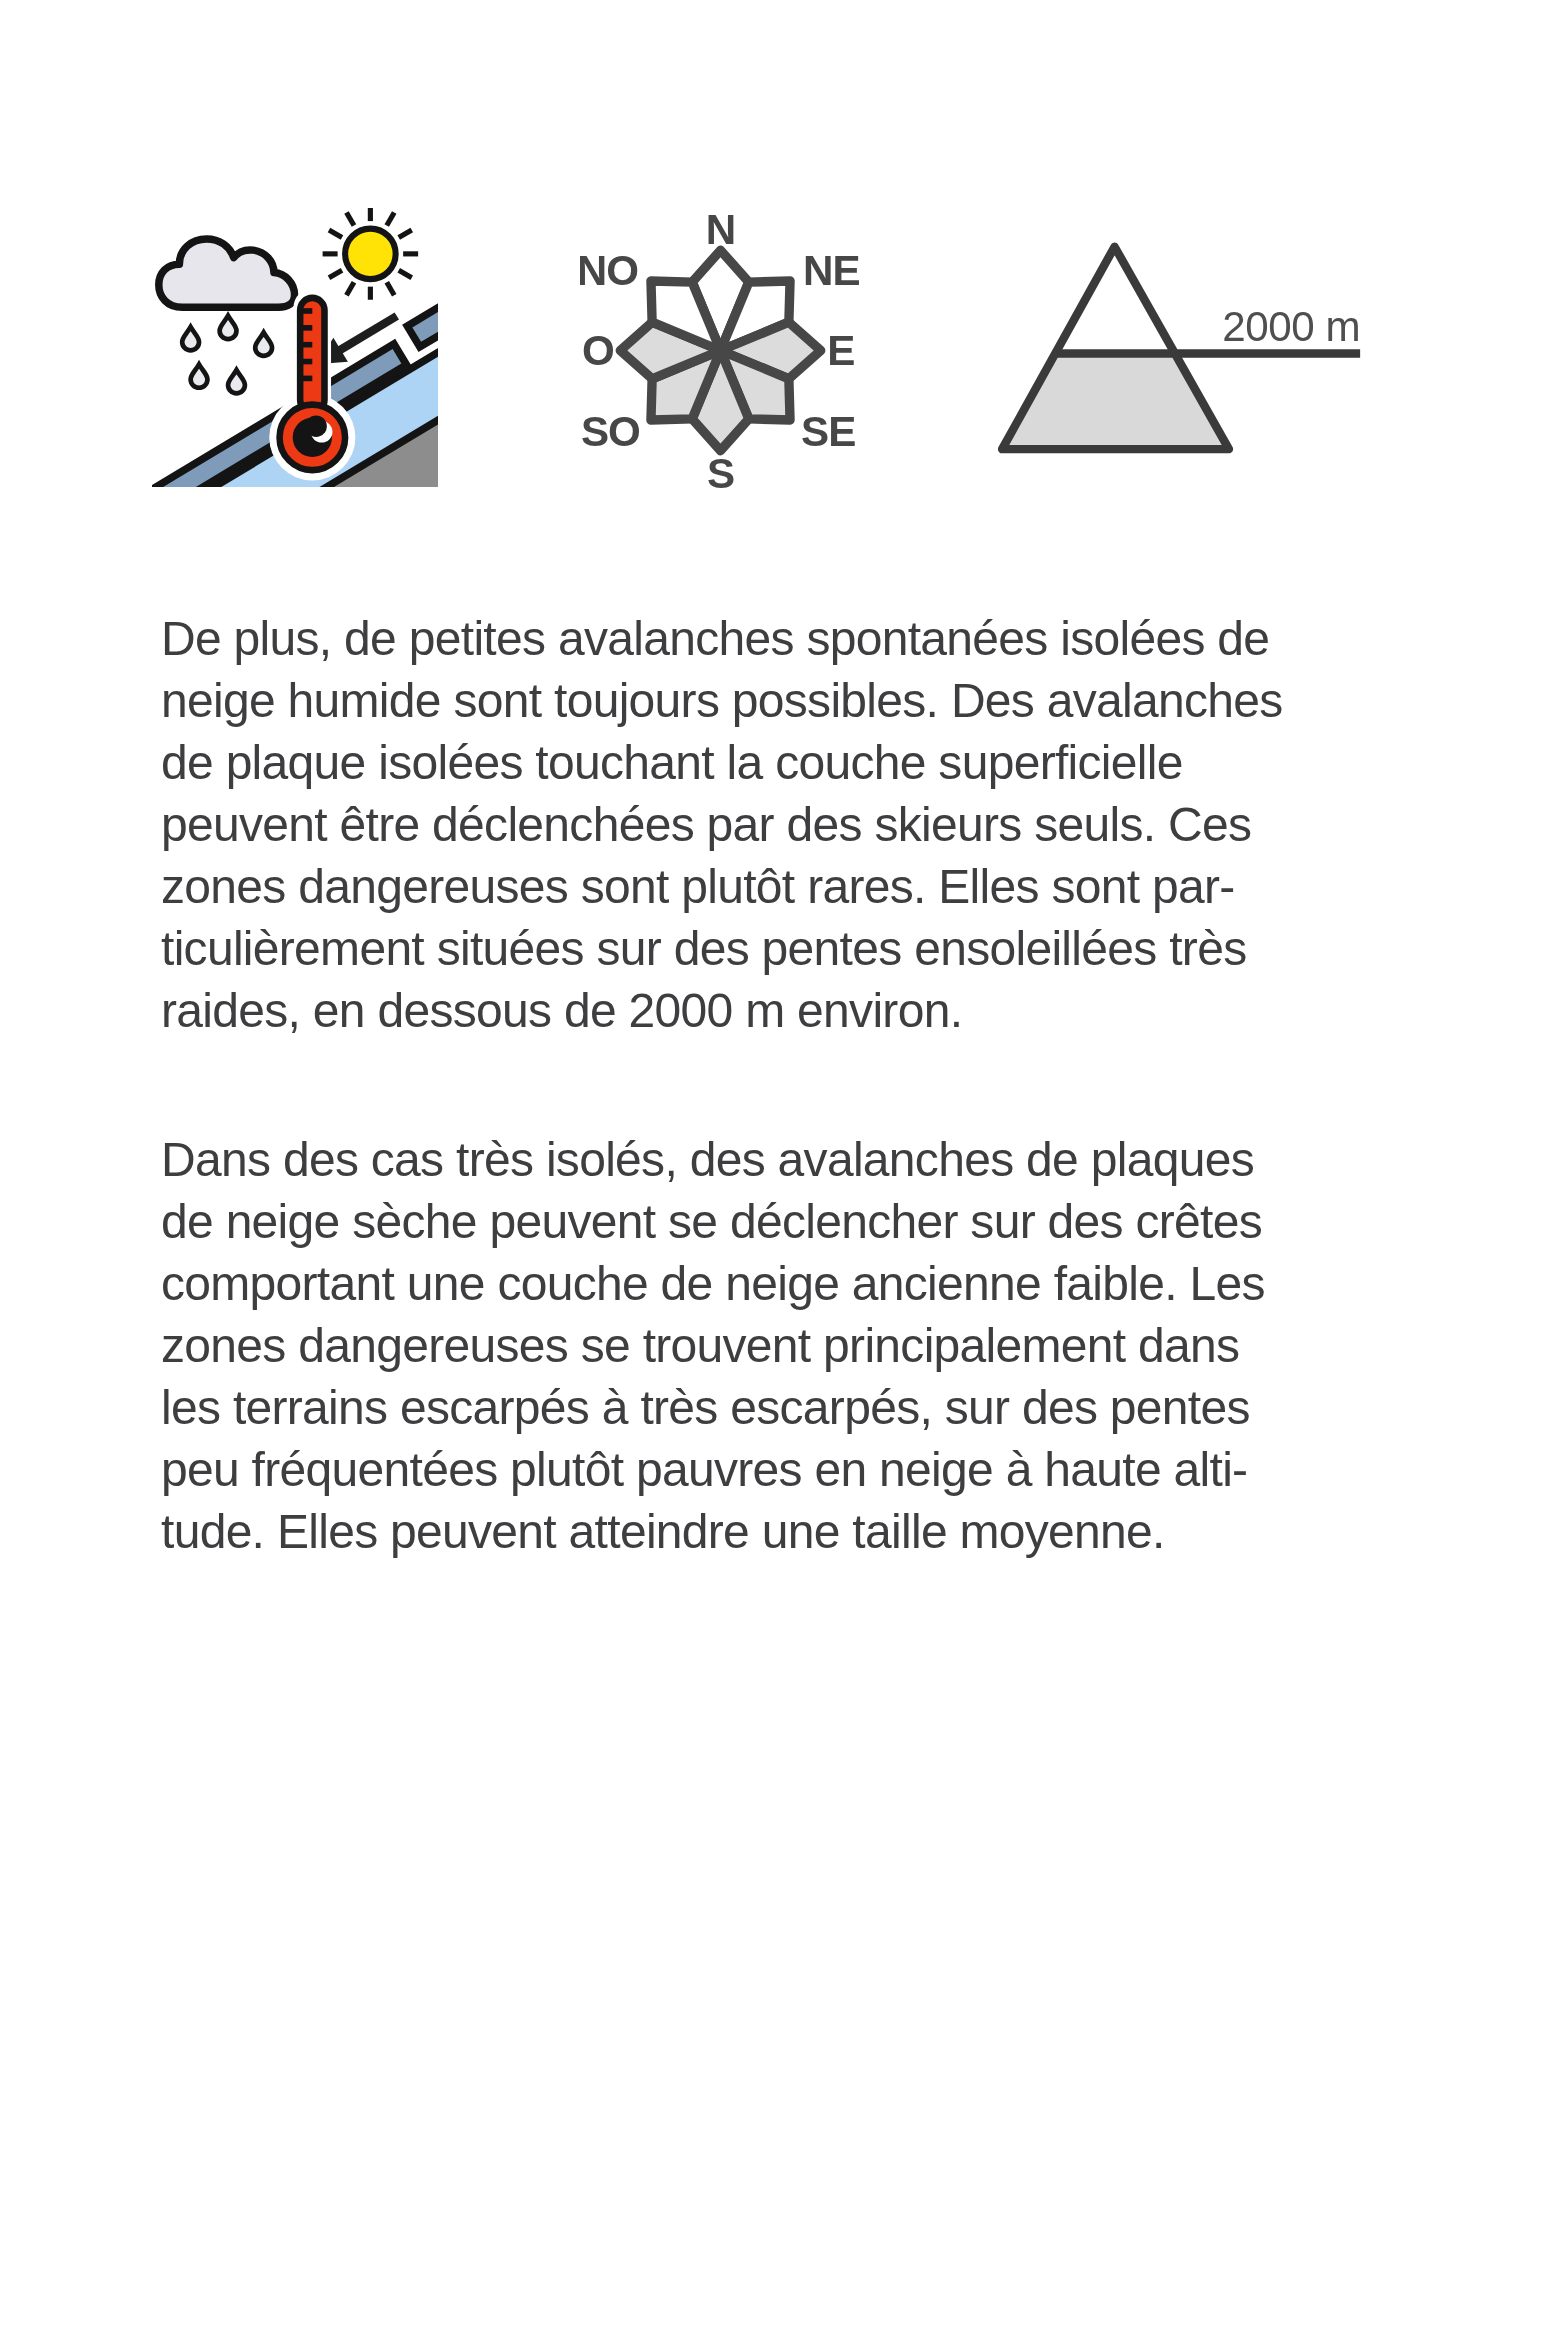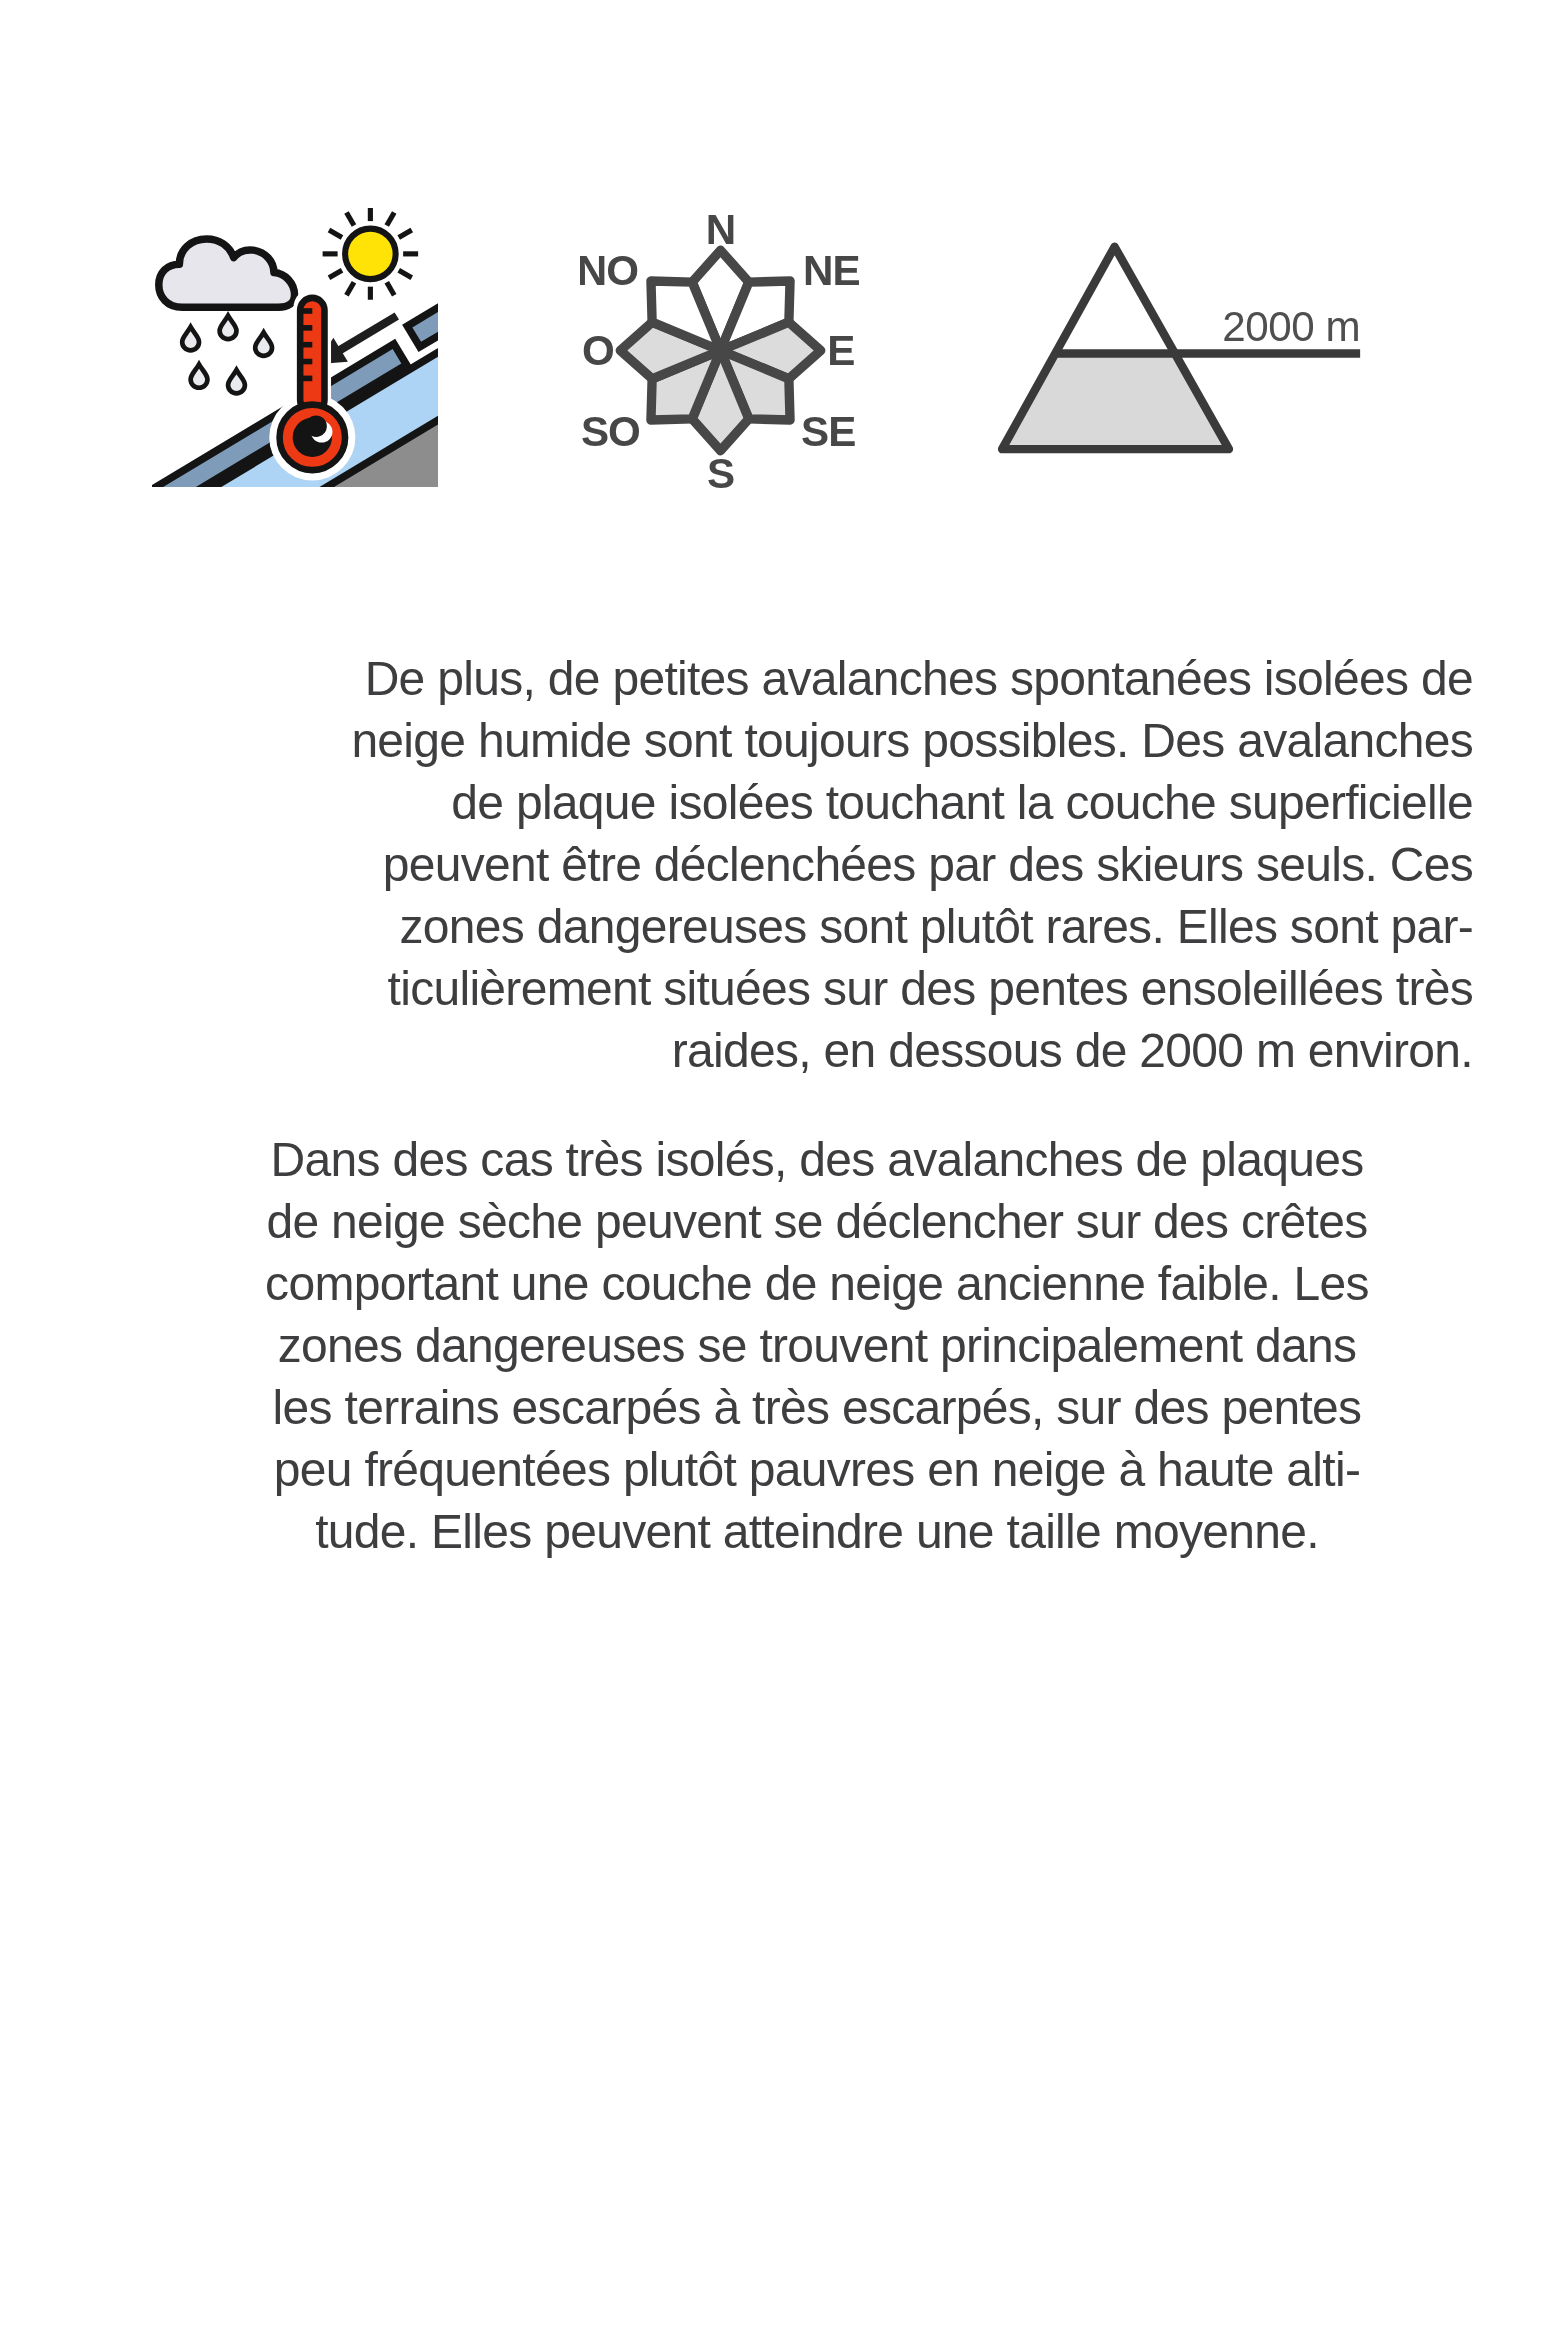--- a/index.html
+++ b/index.html
@@ -60,22 +60,22 @@
   .para{
     position:absolute;
     left:161px;
     width:1312px;
     font-size:48px;
     line-height:62px;
     letter-spacing:-0.7px;
     color:var(--text-color);
     white-space:pre-line;
   }
-  .p1{top:648px;text-align:right;}
-  .p2{top:1129px;text-align:center;}
+  .p1{top:608px;}
+  .p2{top:1129px;}
 </style>
 </head>
 <body>
 
 <div class="page">
 
   <div class="icons-row">
 
     <svg class="weather-svg" width="286" height="279" viewBox="0 0 305 298">
       <g transform="translate(0,298) rotate(-31)">

